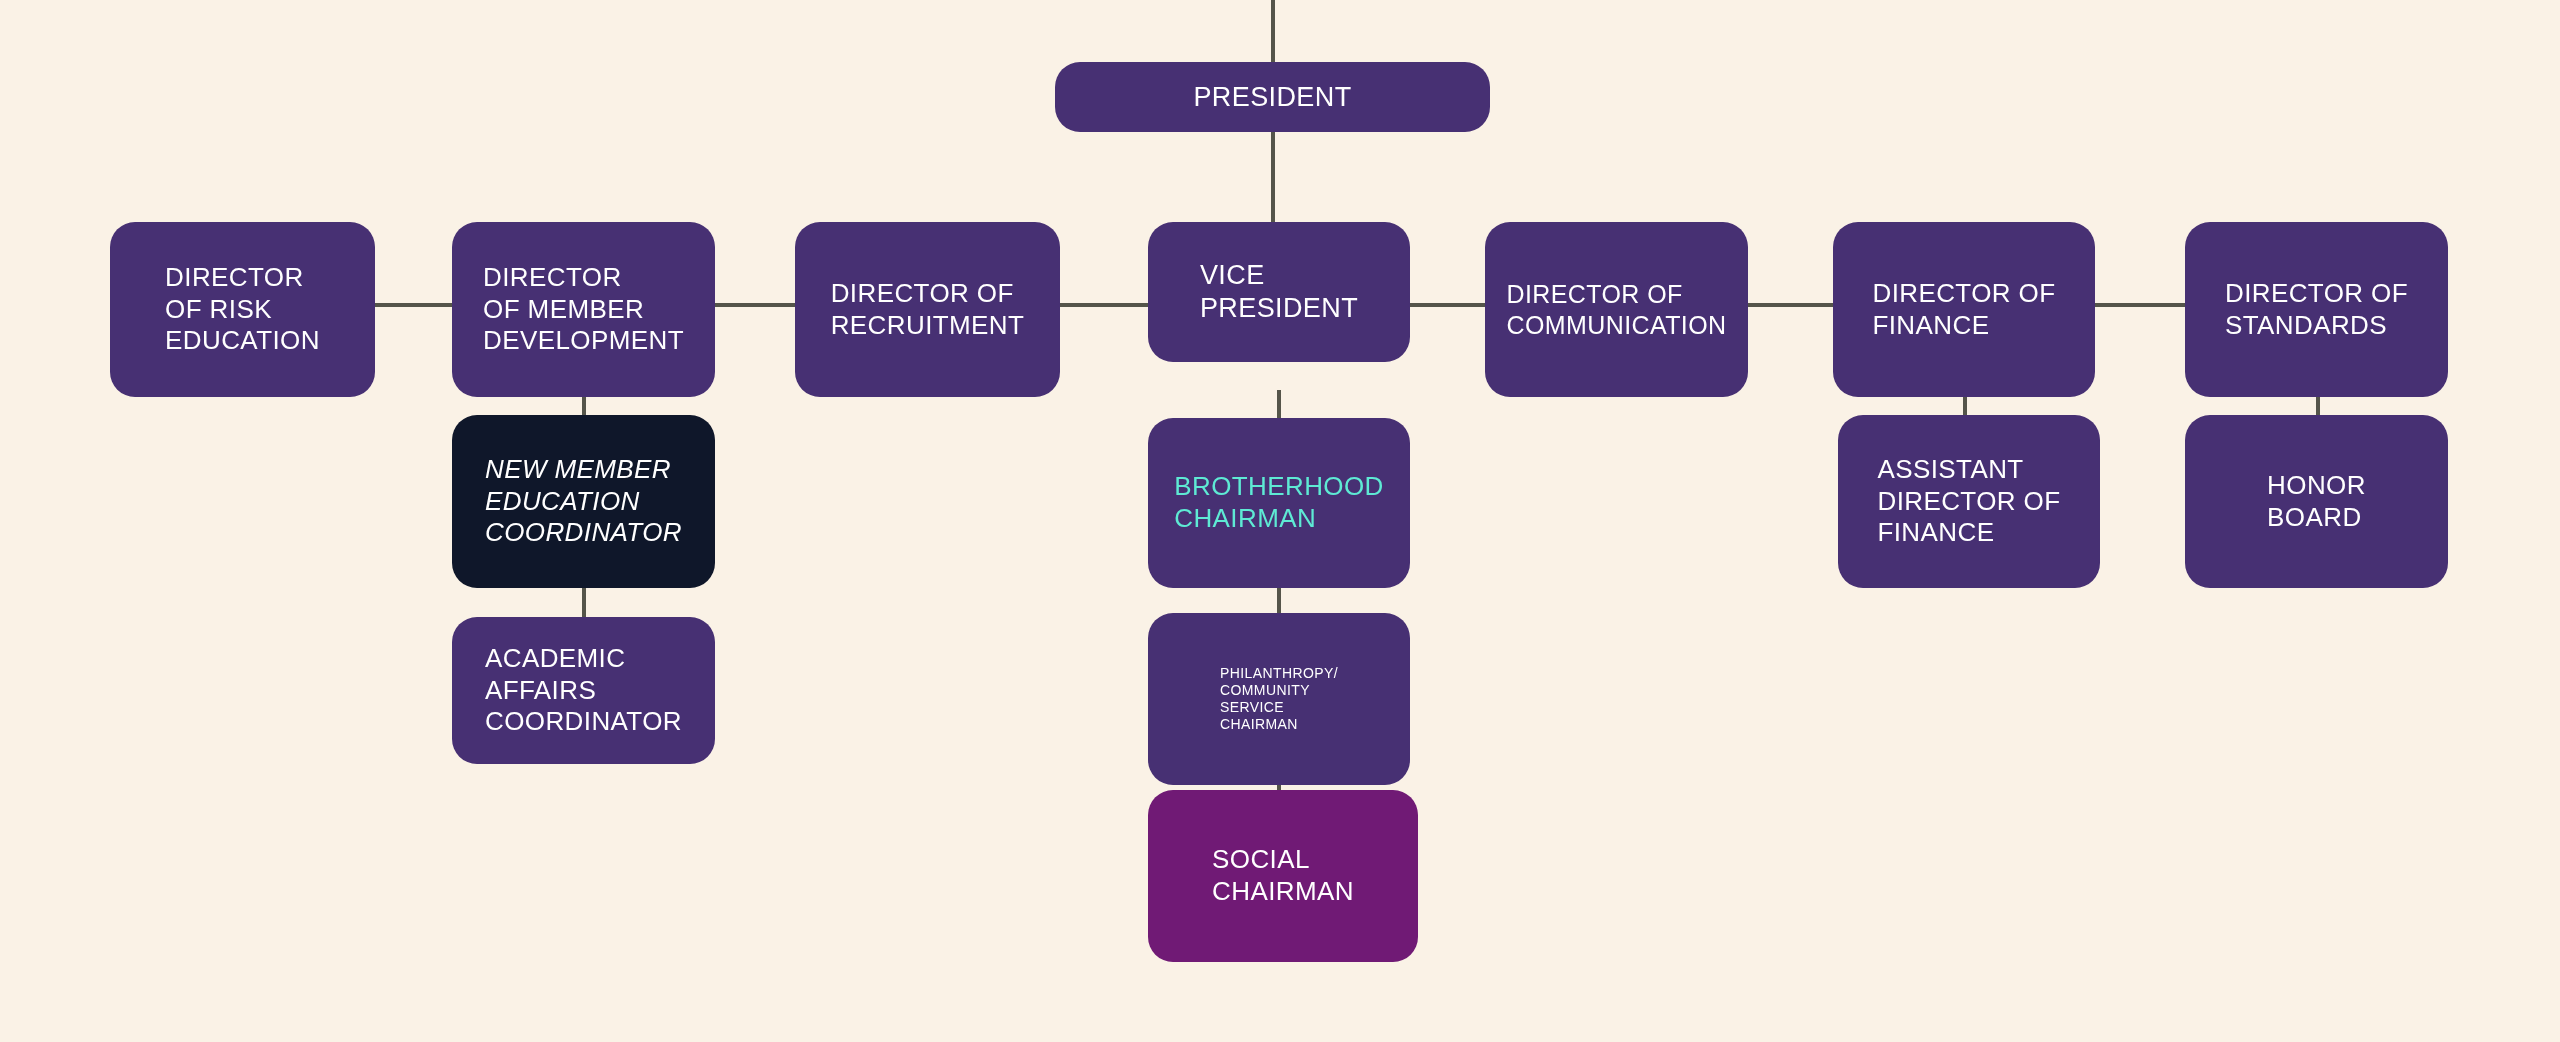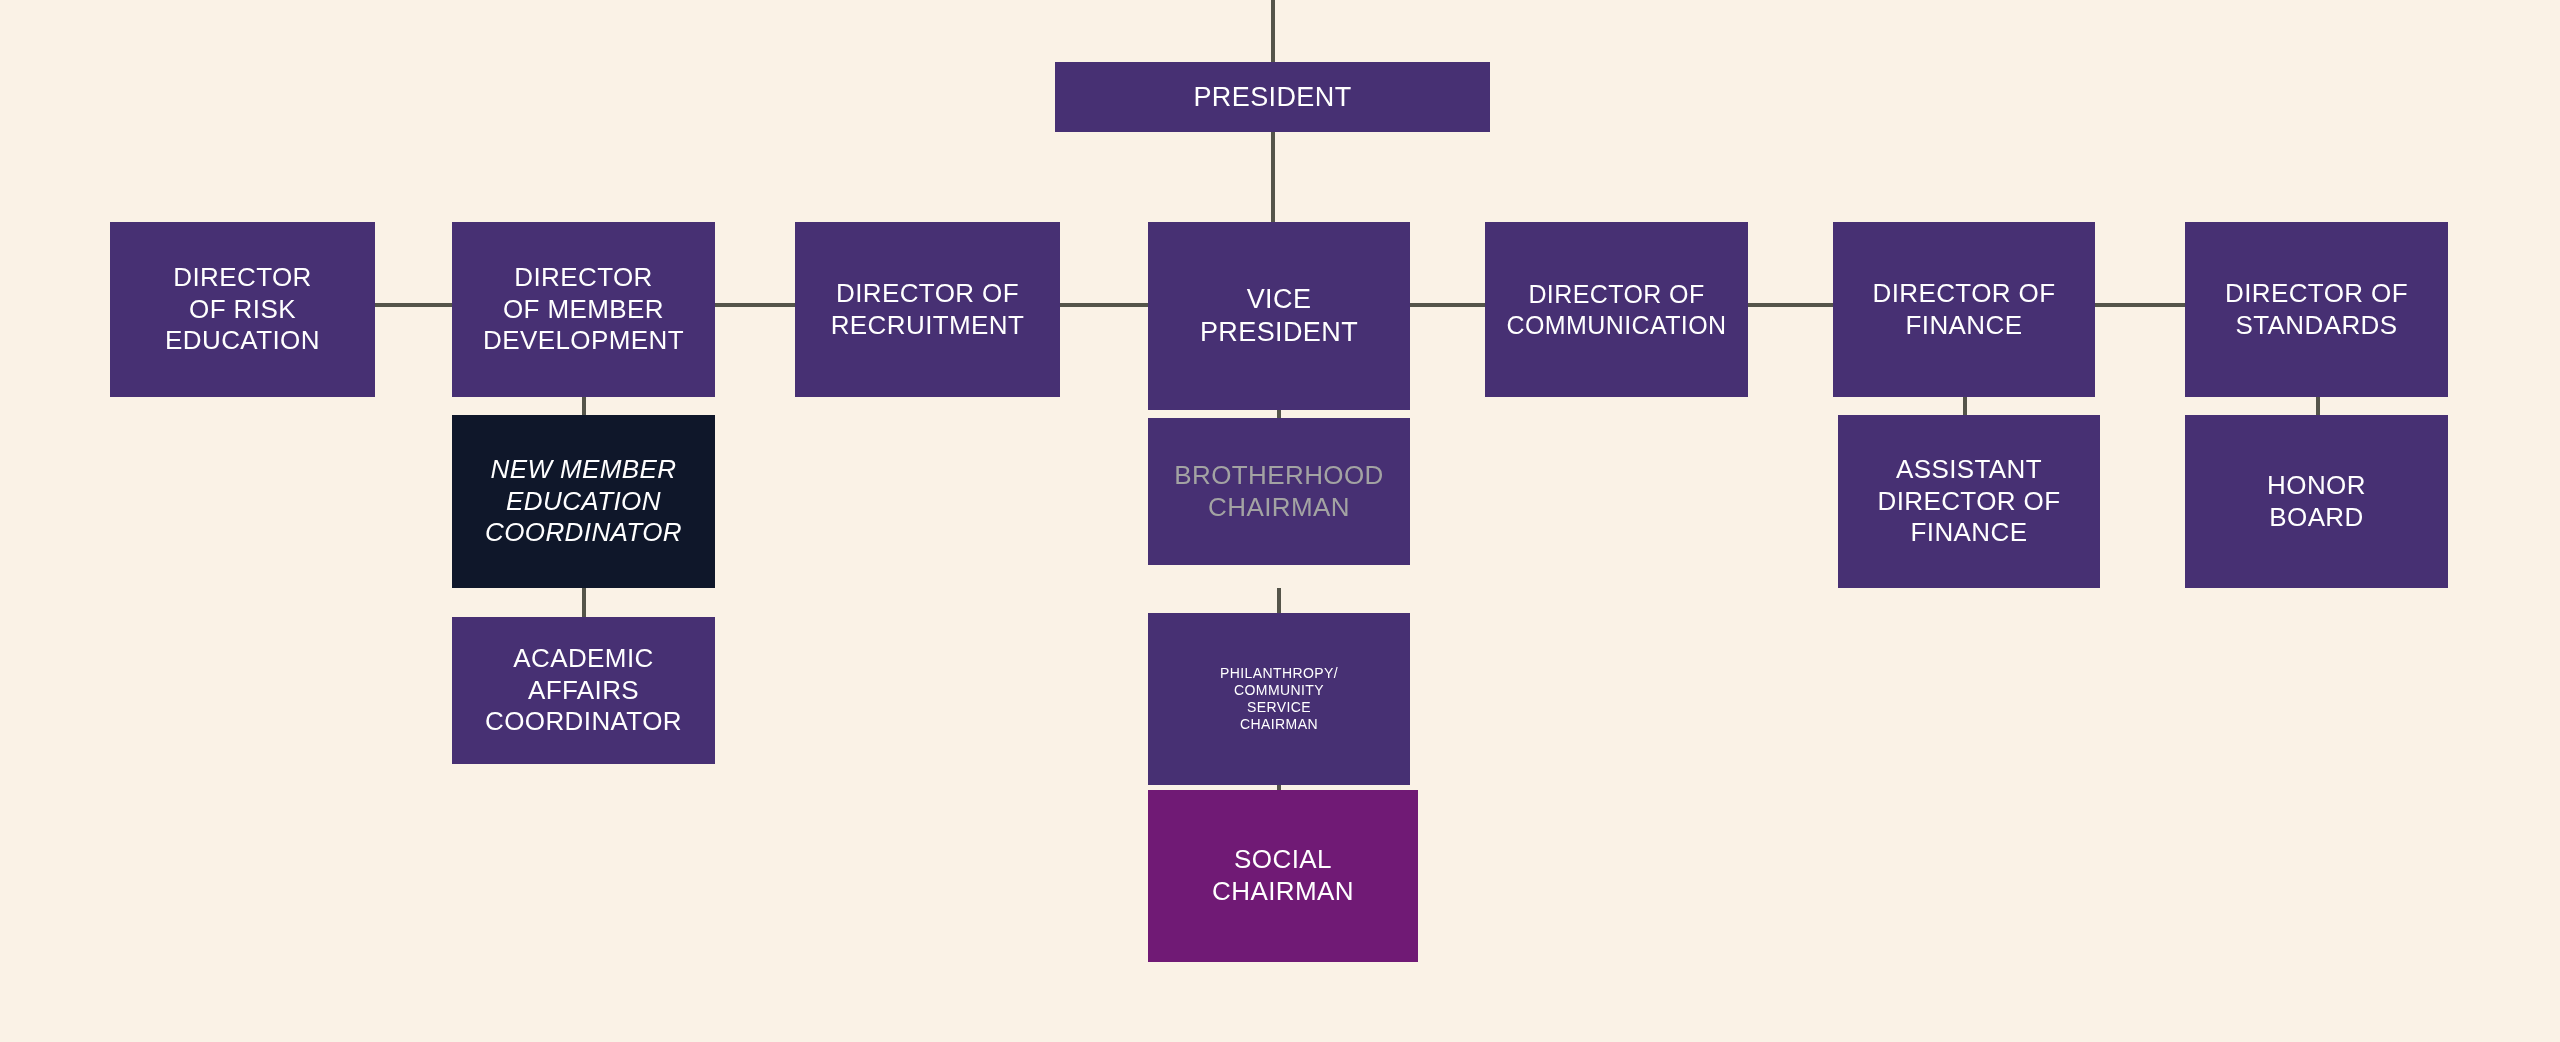--- a/index.html
+++ b/index.html
@@ -20,27 +20,27 @@
     position: absolute;
     background: #55554a;
   }
   .node {
     position: absolute;
     background: #473073;
     color: #ffffff;
     display: flex;
     align-items: center;
     justify-content: center;
-    text-align: center;
     box-sizing: border-box;
     line-height: 1.22;
     letter-spacing: 0.4px;
     font-weight: 500;
     padding: 4px 24px;
     white-space: pre-line;
+    border-radius: 25px;
   }
   .node.t-xl   { font-size: 27px; }
   .node.t-lg   { font-size: 26px; }
   .node.t-md   { font-size: 25px; }
   .node.t-sm   { font-size: 14px; }
   .node.t-xs   { font-size: 26px; }
 </style>
 </head>
 <body>
 
@@ -65,35 +65,35 @@
   <div id="node-layer">
       <div class="node t-xl" style="left: 1055px; top: 62px; width: 435px; height: 70px; background: rgb(71, 48, 115); color: rgb(255, 255, 255);">PRESIDENT</div>
       <div class="node t-lg" style="left: 110px; top: 222px; width: 265px; height: 175px; background: rgb(71, 48, 115); color: rgb(255, 255, 255);">DIRECTOR
 OF RISK
 EDUCATION</div>
       <div class="node t-lg" style="left: 452px; top: 222px; width: 263px; height: 175px; background: rgb(71, 48, 115); color: rgb(255, 255, 255);">DIRECTOR
 OF MEMBER
 DEVELOPMENT</div>
       <div class="node t-lg" style="left: 795px; top: 222px; width: 265px; height: 175px; background: rgb(71, 48, 115); color: rgb(255, 255, 255);">DIRECTOR OF
 RECRUITMENT</div>
-      <div class="node t-xl" style="left: 1148px; top: 222px; width: 262px; height: 188px; background: rgb(71, 48, 115); color: rgb(255, 255, 255);">VICE
+      <div class="node t-xl" style="left: 1148px; top: 222px; width: 262px; height: 140px; background: rgb(71, 48, 115); color: rgb(255, 255, 255);">VICE
 PRESIDENT</div>
       <div class="node t-md" style="left: 1485px; top: 222px; width: 263px; height: 175px; background: rgb(71, 48, 115); color: rgb(255, 255, 255);">DIRECTOR OF
 COMMUNICATION</div>
       <div class="node t-lg" style="left: 1833px; top: 222px; width: 262px; height: 175px; background: rgb(71, 48, 115); color: rgb(255, 255, 255);">DIRECTOR OF
 FINANCE</div>
       <div class="node t-lg" style="left: 2185px; top: 222px; width: 263px; height: 175px; background: rgb(71, 48, 115); color: rgb(255, 255, 255);">DIRECTOR OF
 STANDARDS</div>
       <div class="node t-lg" style="left: 452px; top: 415px; width: 263px; height: 173px; background: #0f172a; color: rgb(255, 255, 255); font-style: italic;">NEW MEMBER
 EDUCATION
 COORDINATOR</div>
       <div class="node t-lg" style="left: 452px; top: 617px; width: 263px; height: 147px; background: rgb(71, 48, 115); color: rgb(255, 255, 255);">ACADEMIC
 AFFAIRS
 COORDINATOR</div>
-      <div class="node t-lg" style="left: 1148px; top: 418px; width: 262px; height: 147px; background: rgb(71, 48, 115); color: #a3a3a3;">BROTHERHOOD
+      <div class="node t-lg" style="left: 1148px; top: 418px; width: 262px; height: 170px; background: rgb(71, 48, 115); color: #5eead4;">BROTHERHOOD
 CHAIRMAN</div>
       <div class="node t-sm" style="left: 1148px; top: 613px; width: 262px; height: 172px; background: rgb(71, 48, 115); color: rgb(255, 255, 255);">PHILANTHROPY/
 COMMUNITY
 SERVICE
 CHAIRMAN</div>
       <div class="node t-lg" style="left: 1148px; top: 790px; width: 270px; height: 172px; background: #701a75; color: rgb(255, 255, 255);">SOCIAL
 CHAIRMAN</div>
       <div class="node t-xs" style="left: 1838px; top: 415px; width: 262px; height: 173px; background: rgb(71, 48, 115); color: rgb(255, 255, 255);">ASSISTANT
 DIRECTOR OF
 FINANCE</div>

